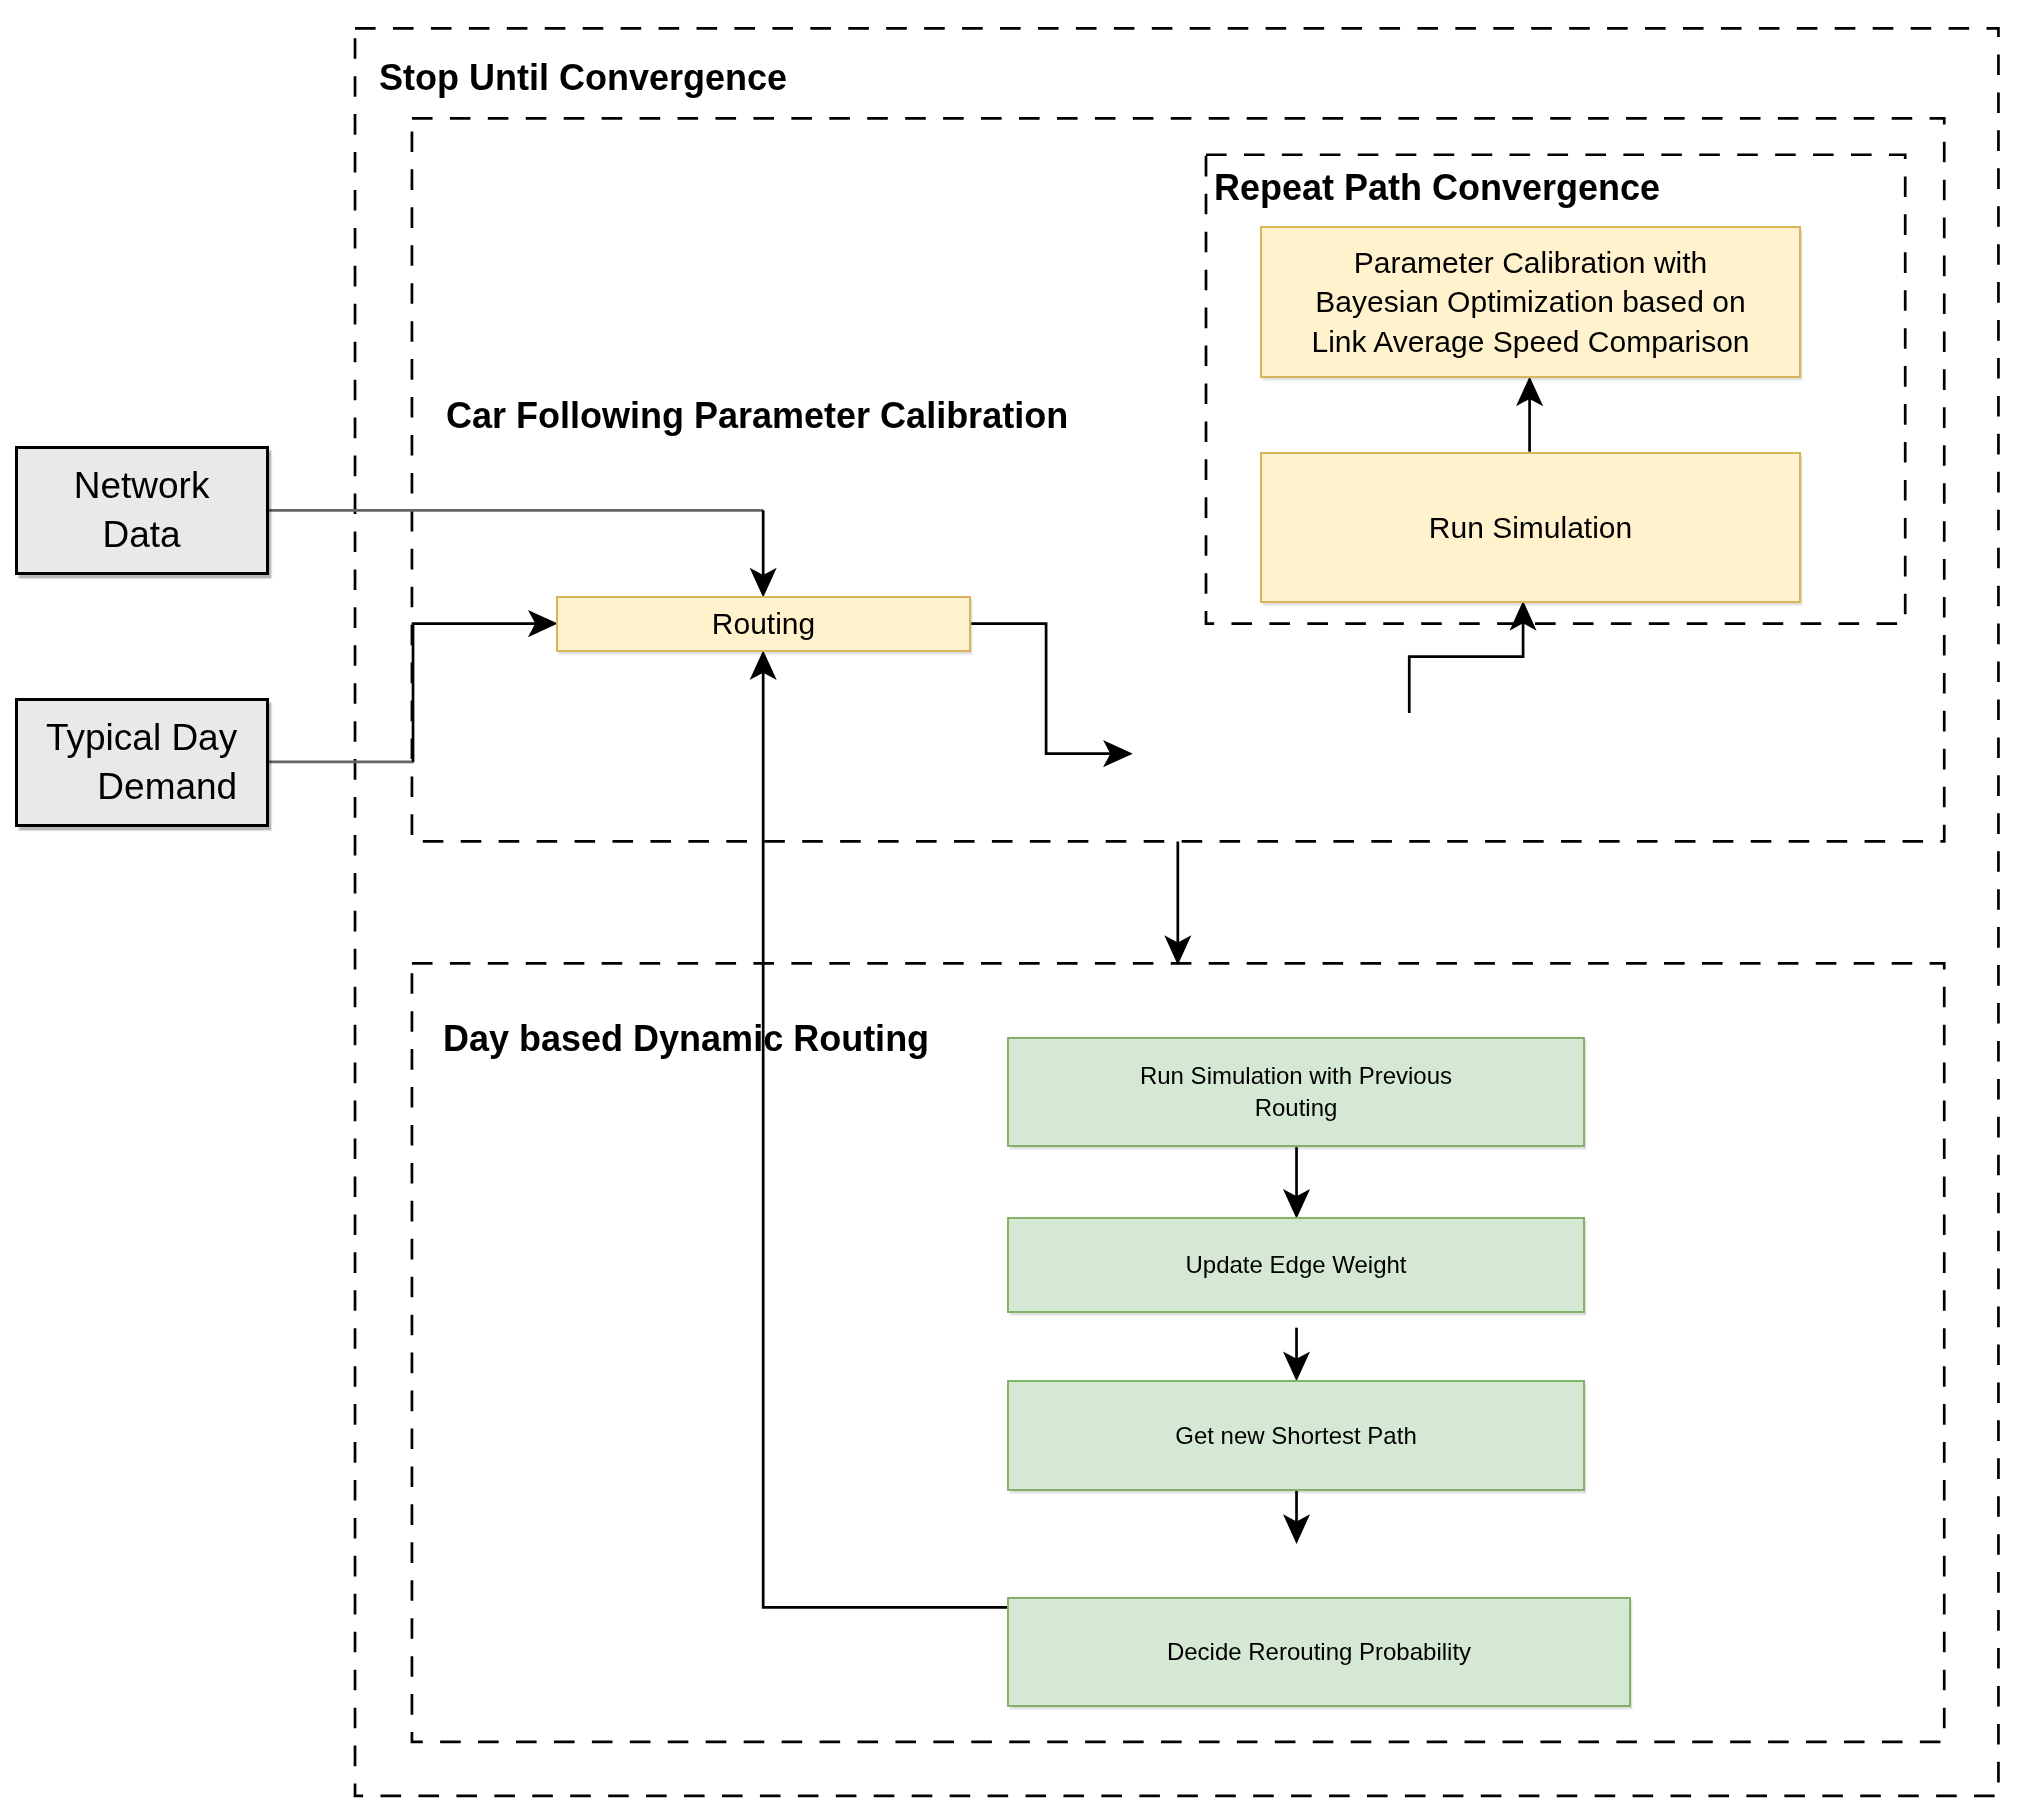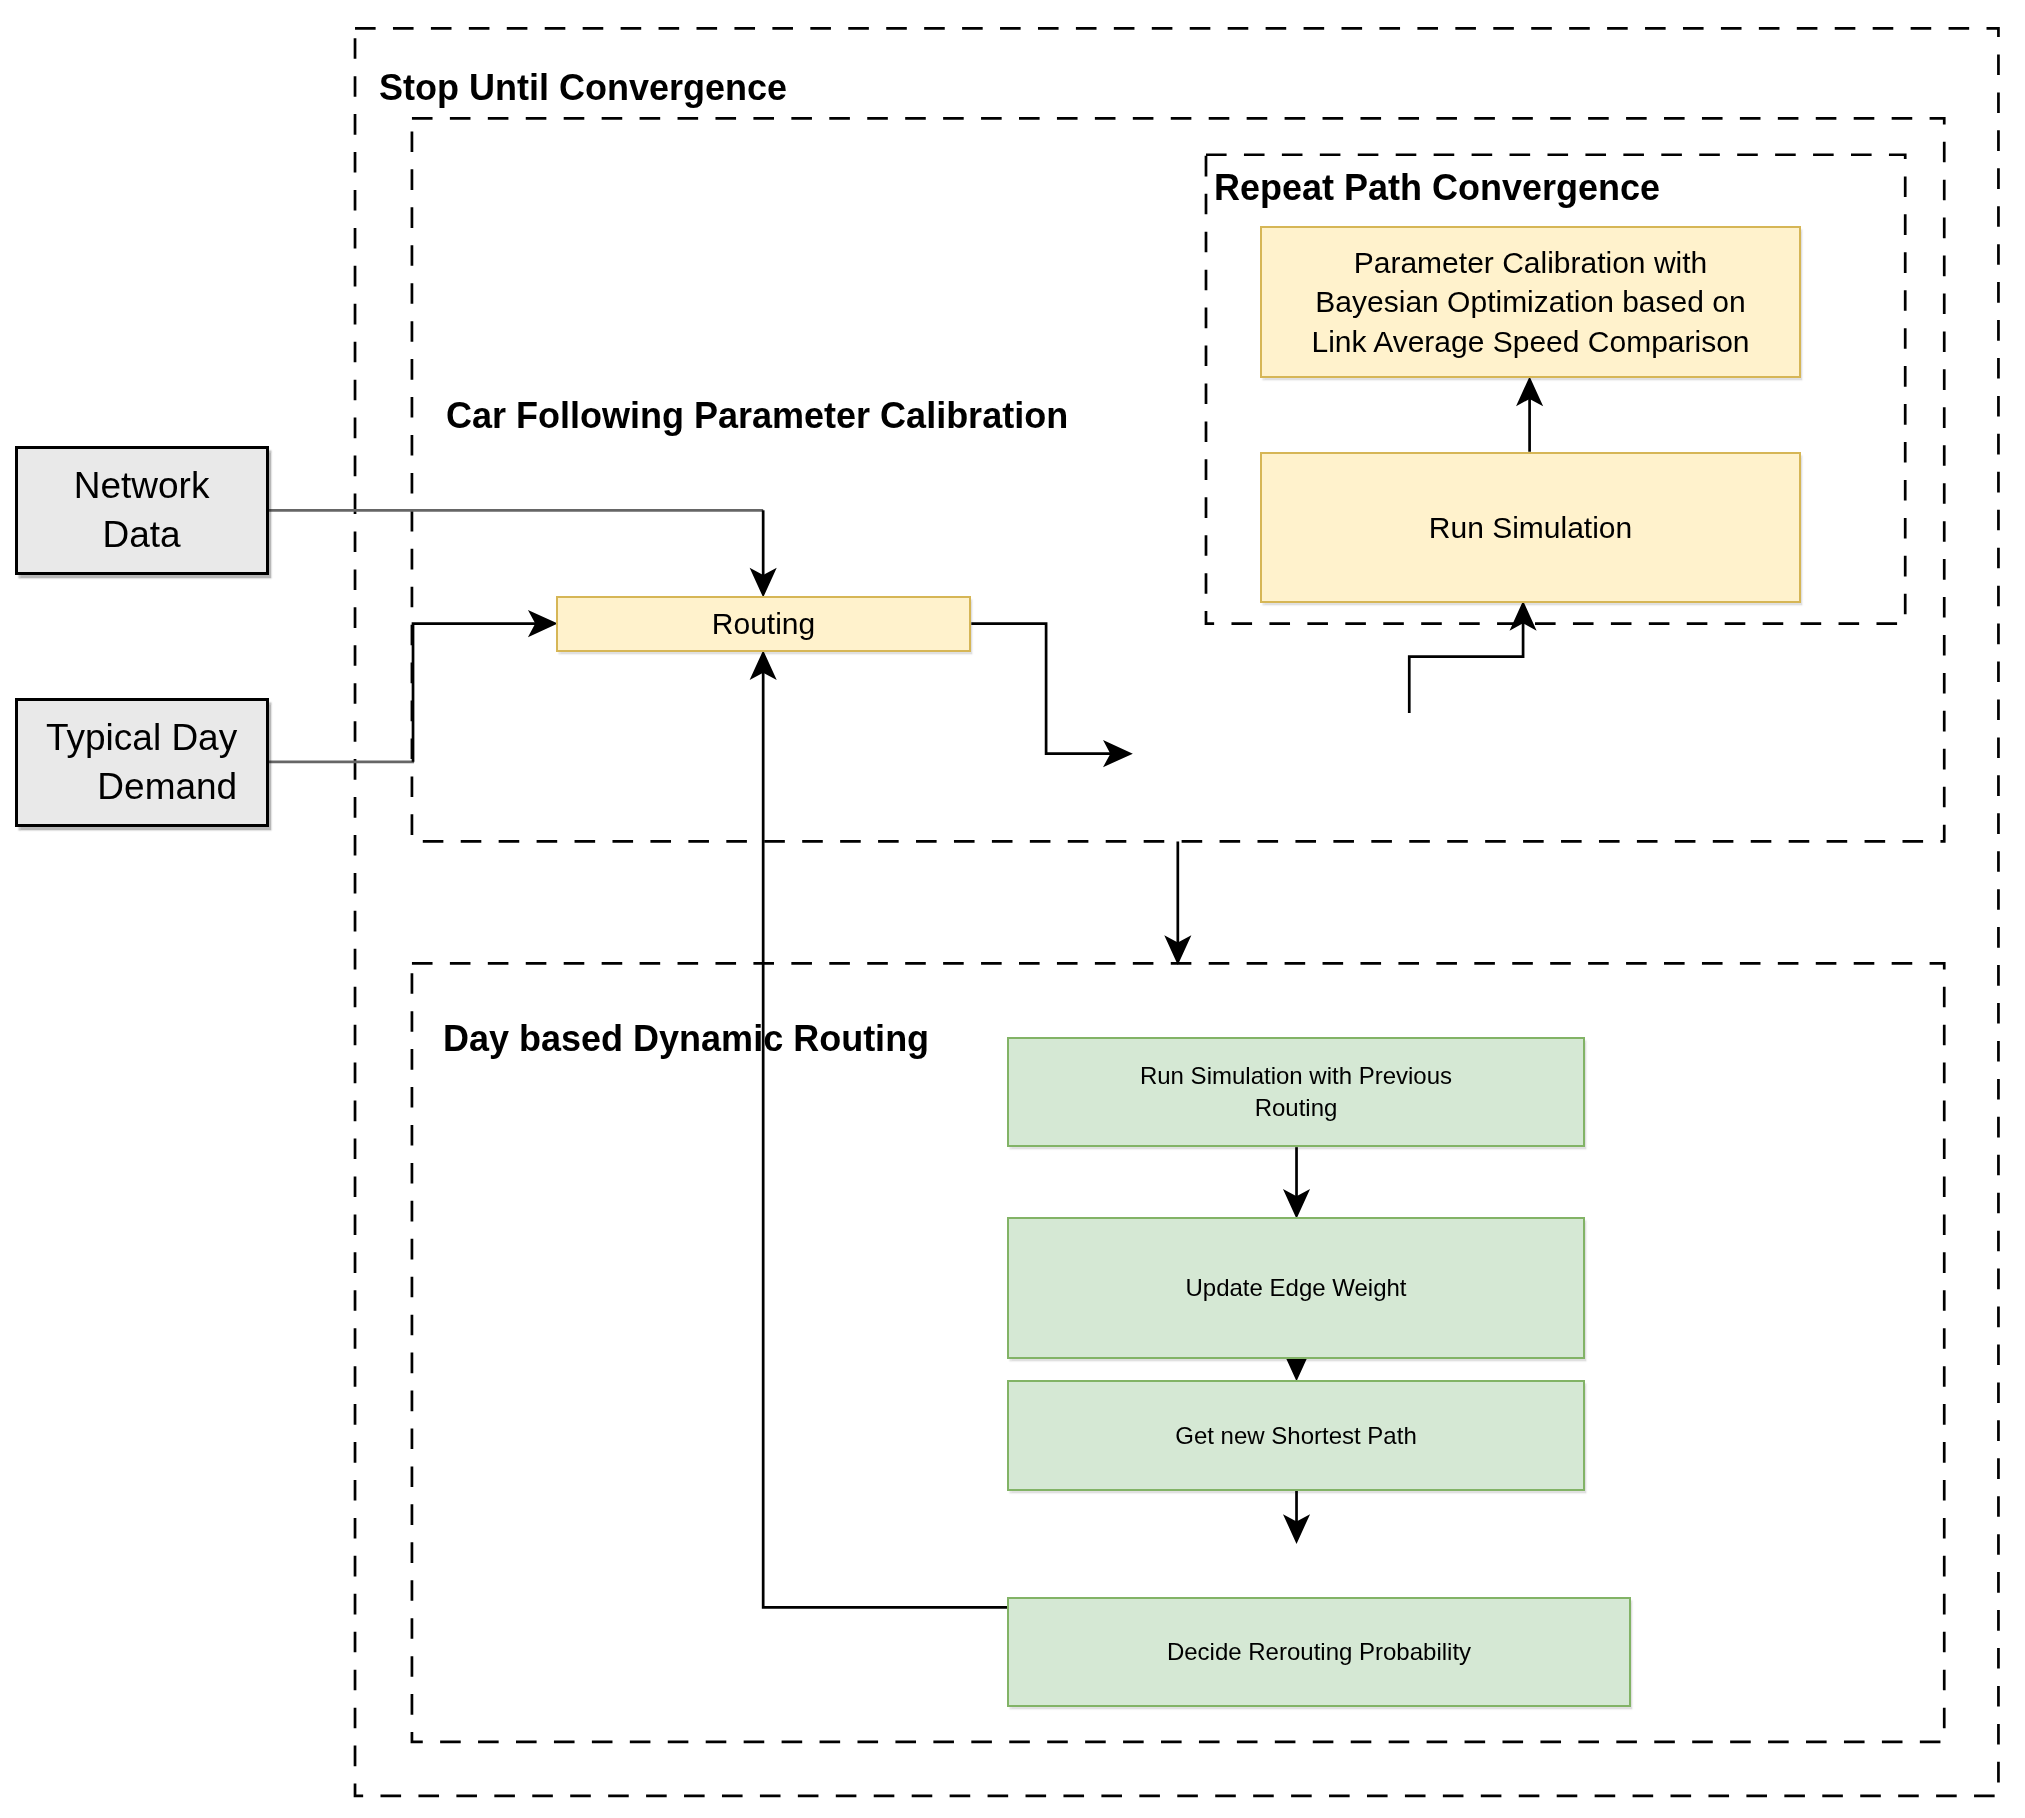--- a/index.html
+++ b/index.html
@@ -106,21 +106,21 @@
 
     <polyline class="connector" points="2173,1552 2173,1770" marker-end="url(#arrowhead)"></polyline>
 
     <polyline class="connector" points="2392,2116 2392,2238" marker-end="url(#arrowhead)"></polyline>
     <polyline class="connector" points="2392,2449 2392,2538" marker-end="url(#arrowhead)"></polyline>
     <polyline class="connector" points="2392,2749 2392,2838" marker-end="url(#arrowhead)"></polyline>
 
     <polyline class="connector" points="1858,2965 1408,2965 1408,1209" marker-end="url(#arrowhead)"></polyline>
   </svg>
 
-  <div class="section-title" style="left:379px; top:67px;">Stop Until Convergence</div>
+  <div class="section-title" style="left:379px; top:57px;">Stop Until Convergence</div>
   <div class="section-title" style="left:446px; top:395px;">Car Following Parameter Calibration</div>
   <div class="section-title" style="left:1214px; top:167px;">Repeat Path Convergence</div>
   <div class="section-title" style="left:443px; top:1018px;">Day based Dynamic Routing</div>
 
   <div class="node input" style="left:14.6px; top:446px; width:254px; height:129px;">
     <span>Network
 Data</span>
   </div>
   <div class="node input" style="left:14.6px; top:698px; width:254px; height:129px;text-align:right;">
     <span>Typical Day
@@ -136,21 +136,21 @@
 Link Average Speed Comparison</span>
   </div>
   <div class="node process" style="left:1260px; top:452px; width:541px; height:151px;">
     <span>Run Simulation</span>
   </div>
 
   <div class="node day" style="left:1007px; top:1037px; width:578px; height:110px;">
     <span>Run Simulation with Previous
 Routing</span>
   </div>
-  <div class="node day" style="left:1007px; top:1217px; width:578px; height:142px;">
+  <div class="node day" style="left:1007px; top:1217px; width:578px; height:96px;">
     <span>Update Edge Weight</span>
   </div>
   <div class="node day" style="left:1007px; top:1380px; width:578px; height:111px;">
     <span>Get new Shortest Path</span>
   </div>
   <div class="node day" style="left:1007px; top:1597px; width:624px; height:110px;">
     <span>Decide Rerouting Probability</span>
   </div>
 
 </div>

